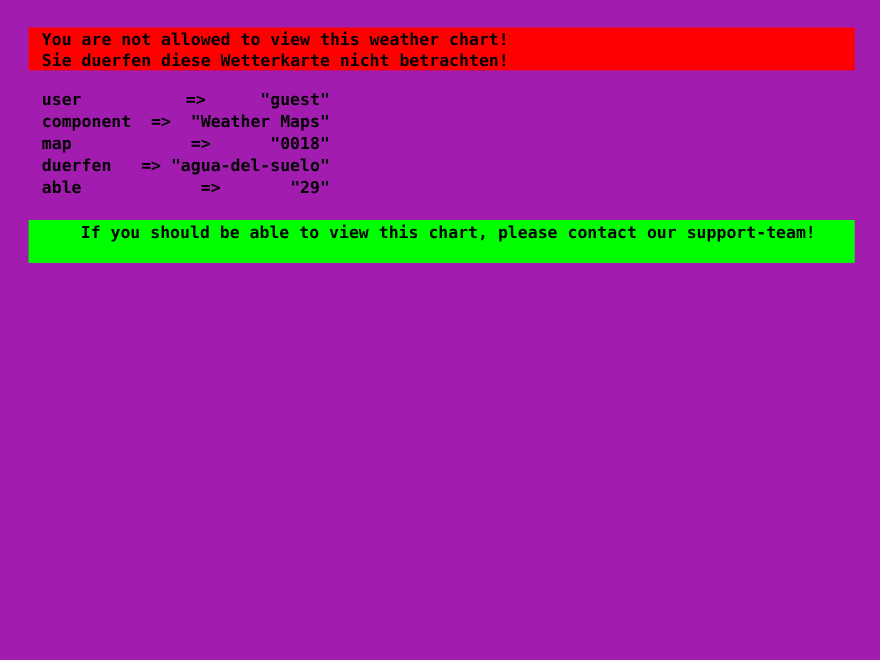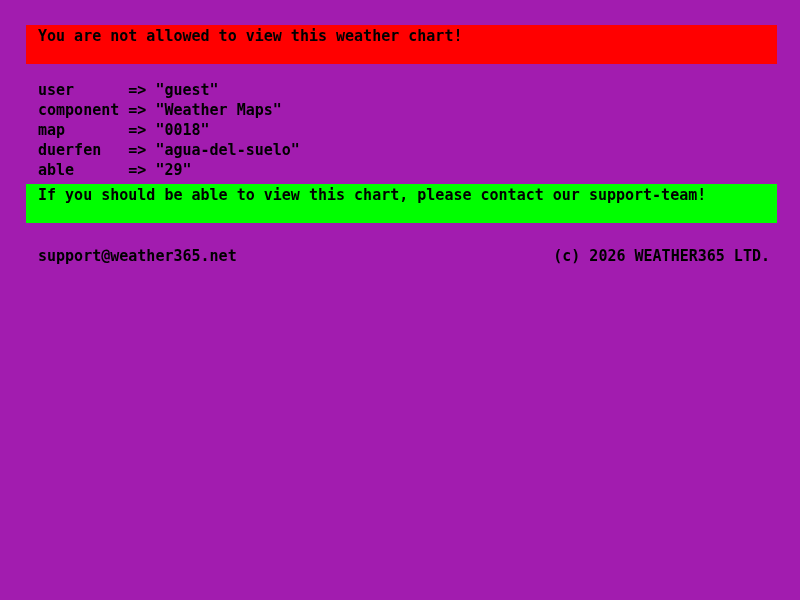--- a/index.html
+++ b/index.html
@@ -23,49 +23,50 @@
     left: 26px;
     width: 751px;
     height: 39px;
     box-sizing: border-box;
     padding: 2px 0 0 12px;
     line-height: 19px;
     white-space: nowrap;
     overflow: hidden;
   }
   .banner-red   { top: 25px;  background: #ff0000; }
-  .banner-green { top: 184px; background: #00ff00; }
+  .banner-green { top: 200px; background: #00ff00; text-align: center; }
   .kv {
     position: absolute;
     left: 38px;
     top: 80px;
     line-height: 20px;
     white-space: nowrap;
   }
-  .kv-row { display: flex; }
+  .kv-row { display: flex; justify-content: space-between; }
   .kv-key   { display: inline-block; width: 10ch; }
   .kv-arrow { display: inline-block; width: 3ch; }
   .footer {
     position: absolute;
     left: 38px;
     top: 247px;
     width: 732px;
     display: flex;
     justify-content: space-between;
     line-height: 19px;
     white-space: nowrap;
   }
 </style>
 </head>
 <body>
 
 <div class="page">
 
   <div class="banner banner-red" style="background-color: rgb(255, 0, 0);">
     <div>You are not allowed to view this weather chart!</div>
+    <div>Sie duerfen diese Wetterkarte nicht betrachten!</div>
   </div>
 
   <div class="kv">
     <div class="kv-row">
       <span class="kv-key">user</span>
       <span class="kv-arrow">=&gt;</span>
       <span class="kv-value">"guest"</span>
     </div>
     <div class="kv-row">
       <span class="kv-key">component</span>
@@ -86,18 +87,14 @@
       <span class="kv-key">able</span>
       <span class="kv-arrow">=&gt;</span>
       <span class="kv-value">"29"</span>
     </div>
   </div>
 
   <div class="banner banner-green" style="background-color: rgb(0, 255, 0);">
     <div>If you should be able to view this chart, please contact our support-team!</div>
   </div>
 
-  <div class="footer">
-    <span>support@weather365.net</span>
-    <span>(c) 2026 WEATHER365 LTD.</span>
-  </div>
 
 </div>
 
 </body></html>

